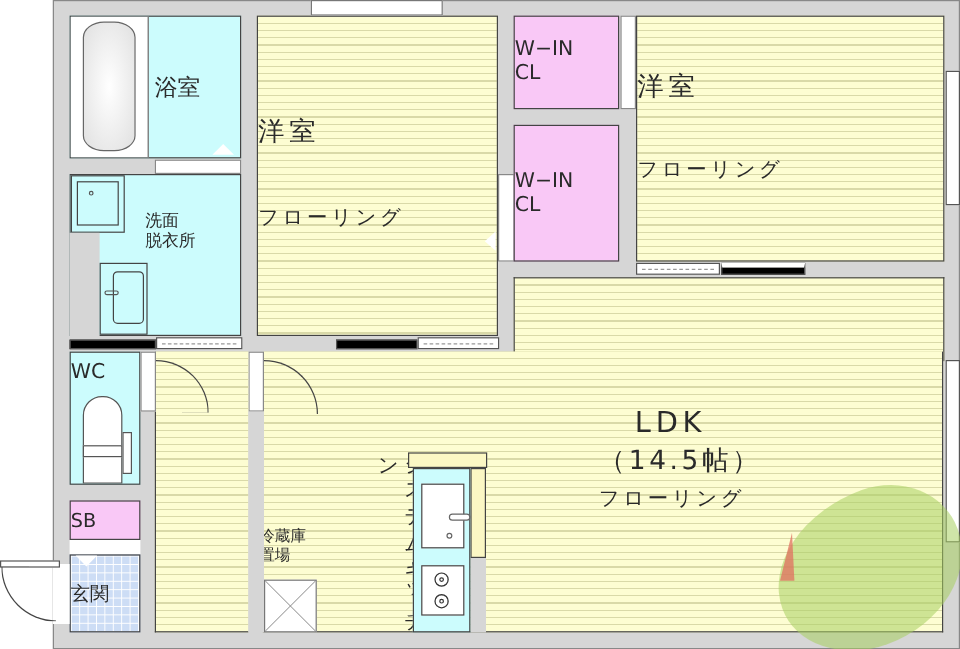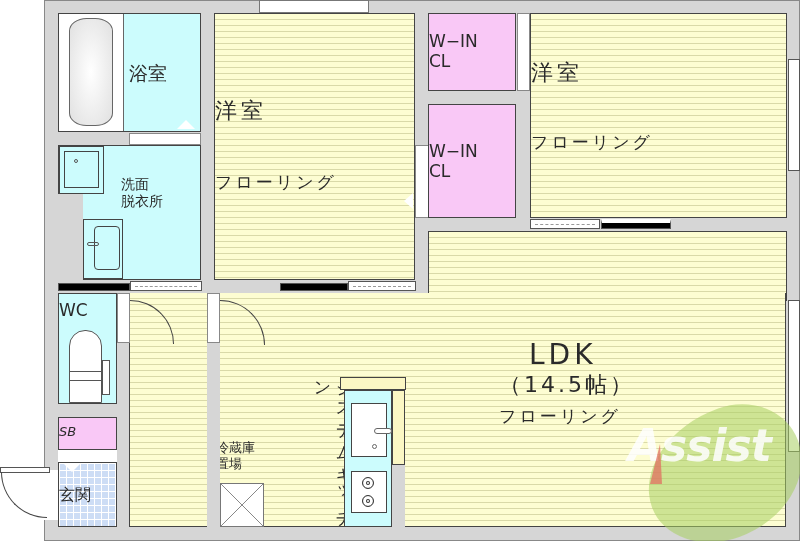--- a/index.html
+++ b/index.html
@@ -78,21 +78,21 @@
 <div class="abs floor outline" style="left:530px;top:13px;width:257px;height:205px;">
   <div class="lbl" style="left:0;top:46px;width:255px;font-size:22px;letter-spacing:4px;">洋室</div>
   <div class="lbl" style="left:0;top:118px;width:255px;font-size:17px;letter-spacing:3px;">フローリング</div>
 </div>
 <div class="abs white" style="left:788px;top:59px;width:12px;height:112px;border:1px solid #555;"></div>
 <div class="abs win-slide" style="left:530px;top:219px;width:70px;height:10px;"></div>
 <div class="abs win-black" style="left:601px;top:219px;width:70px;height:10px;border-top:4px solid #fff;"></div>
 
 <div class="abs floor outline" style="left:428px;top:231px;width:359px;height:70px;border-bottom:none;"></div>
 <div class="abs floor" style="left:219px;top:293px;width:567px;height:234px;border-right:1px solid #444;border-bottom:1px solid #444;">
-  <div class="lbl" style="left:310px;top:45px;width:160px;font-size:28px;letter-spacing:4px;">LDK</div>
+  <div class="lbl" style="left:310px;top:45px;width:160px;font-size:24px;letter-spacing:4px;">LDK</div>
   <div class="lbl" style="left:280px;top:79px;width:220px;font-size:22px;letter-spacing:3px;">（14.5帖）</div>
   <div class="lbl" style="left:280px;top:113px;width:220px;font-size:17px;letter-spacing:3px;">フローリング</div>
 </div>
 <div class="abs white" style="left:788px;top:300px;width:12px;height:152px;border:1px solid #555;"></div>
 
 <div class="abs white" style="left:207px;top:293px;width:13px;height:50px;border:1px solid #888;"></div>
 <div class="abs" style="left:220px;top:300px;width:45px;height:45px;border-top:1px solid #444;border-right:1px solid #444;border-top-right-radius:45px;"></div>
 
 <div class="lbl" style="left:216px;top:440px;width:56px;font-size:13px;">冷蔵庫
 置場</div>
@@ -121,29 +121,28 @@
   <div class="lbl" style="left:0;top:6px;width:54px;font-size:17px;">WC</div>
   <div class="abs" style="left:10px;top:36px;width:33px;height:73px;background:#fff;border:1px solid #555;border-radius:16px 16px 0 0;">
     <div class="abs" style="left:-1px;top:40px;width:33px;height:10px;border:1px solid #555;background:#fff;"></div>
   </div>
   <div class="abs" style="left:43px;top:66px;width:8px;height:35px;border:1px solid #555;background:#fff;"></div>
 </div>
 <div class="abs white" style="left:117px;top:293px;width:13px;height:50px;border:1px solid #888;"></div>
 <div class="abs" style="left:130px;top:300px;width:44px;height:44px;border-top:1px solid #444;border-right:1px solid #444;border-top-right-radius:44px;"></div>
 
 <div class="abs closet outline" style="left:58px;top:417px;width:59px;height:33px;">
-  <div class="lbl" style="left:0;top:6px;width:52px;font-size:13px;font-style:italic;">SB</div>
+  <div class="lbl" style="left:0;top:6px;width:52px;font-size:16px;">SB</div>
 </div>
 <div class="abs white" style="left:58px;top:450px;width:59px;height:12px;"></div>
 
 <div class="abs entry outline" style="left:58px;top:462px;width:59px;height:65px;">
   <div class="abs tri-d" style="left:4px;top:0;"></div>
   <div class="lbl" style="left:0;top:22px;width:57px;font-size:16px;">玄関</div>
 </div>
 <div class="abs white" style="left:44px;top:470px;width:14px;height:50px;"></div>
 <div class="abs white" style="left:0;top:467px;width:50px;height:6px;border:1px solid #555;"></div>
 <div class="abs" style="left:1px;top:472px;width:46px;height:46px;border-left:1px solid #444;border-bottom:1px solid #444;border-bottom-left-radius:46px;"></div>
 
 <div class="abs" style="left:620px;top:400px;width:180px;height:141px;pointer-events:none;">
   <div class="abs" style="left:25px;top:10px;width:160px;height:128px;background:#a8d060;opacity:0.55;border-radius:60% 40% 55% 45% / 55% 45% 55% 45%;transform:rotate(-20deg);"></div>
-  <div class="lbl" style="left:8px;top:20px;width:170px;font-size:44px;font-weight:bold;font-style:italic;color:#ffffff;opacity:0.85;letter-spacing:-1px;">Assist</div>
   <div class="abs" style="left:30px;top:44px;width:0;height:0;border-left:10px solid transparent;border-right:2px solid transparent;border-bottom:40px solid #e07060;opacity:0.75;"></div>
 </div>
 
 </body></html>

